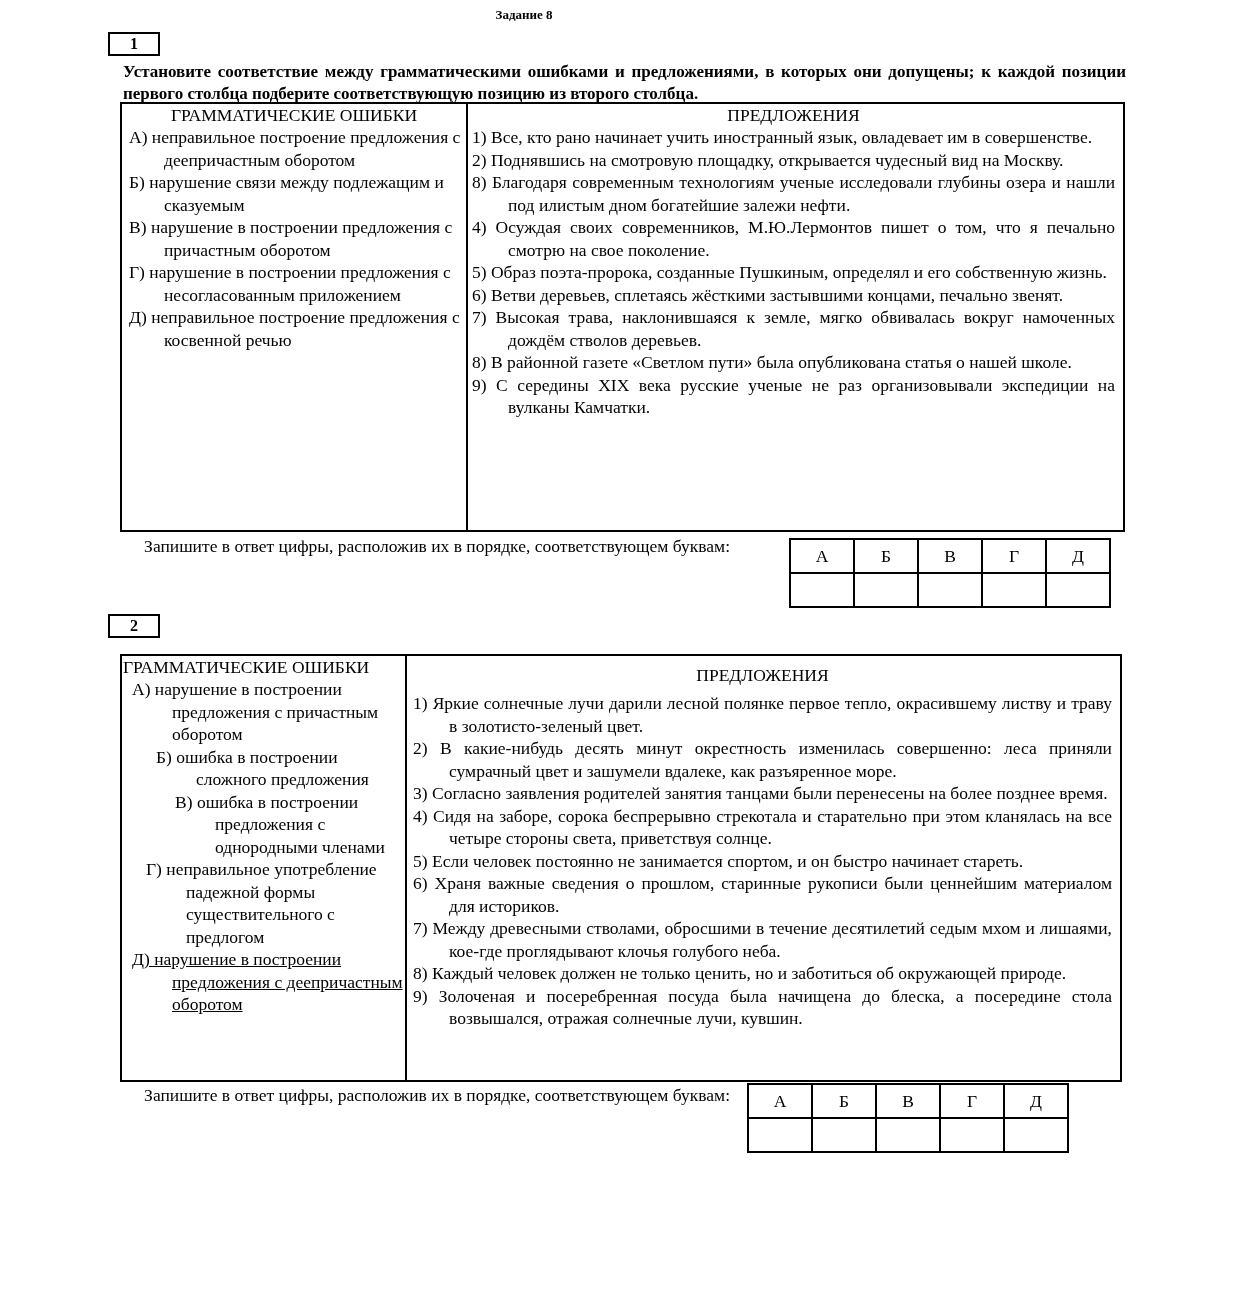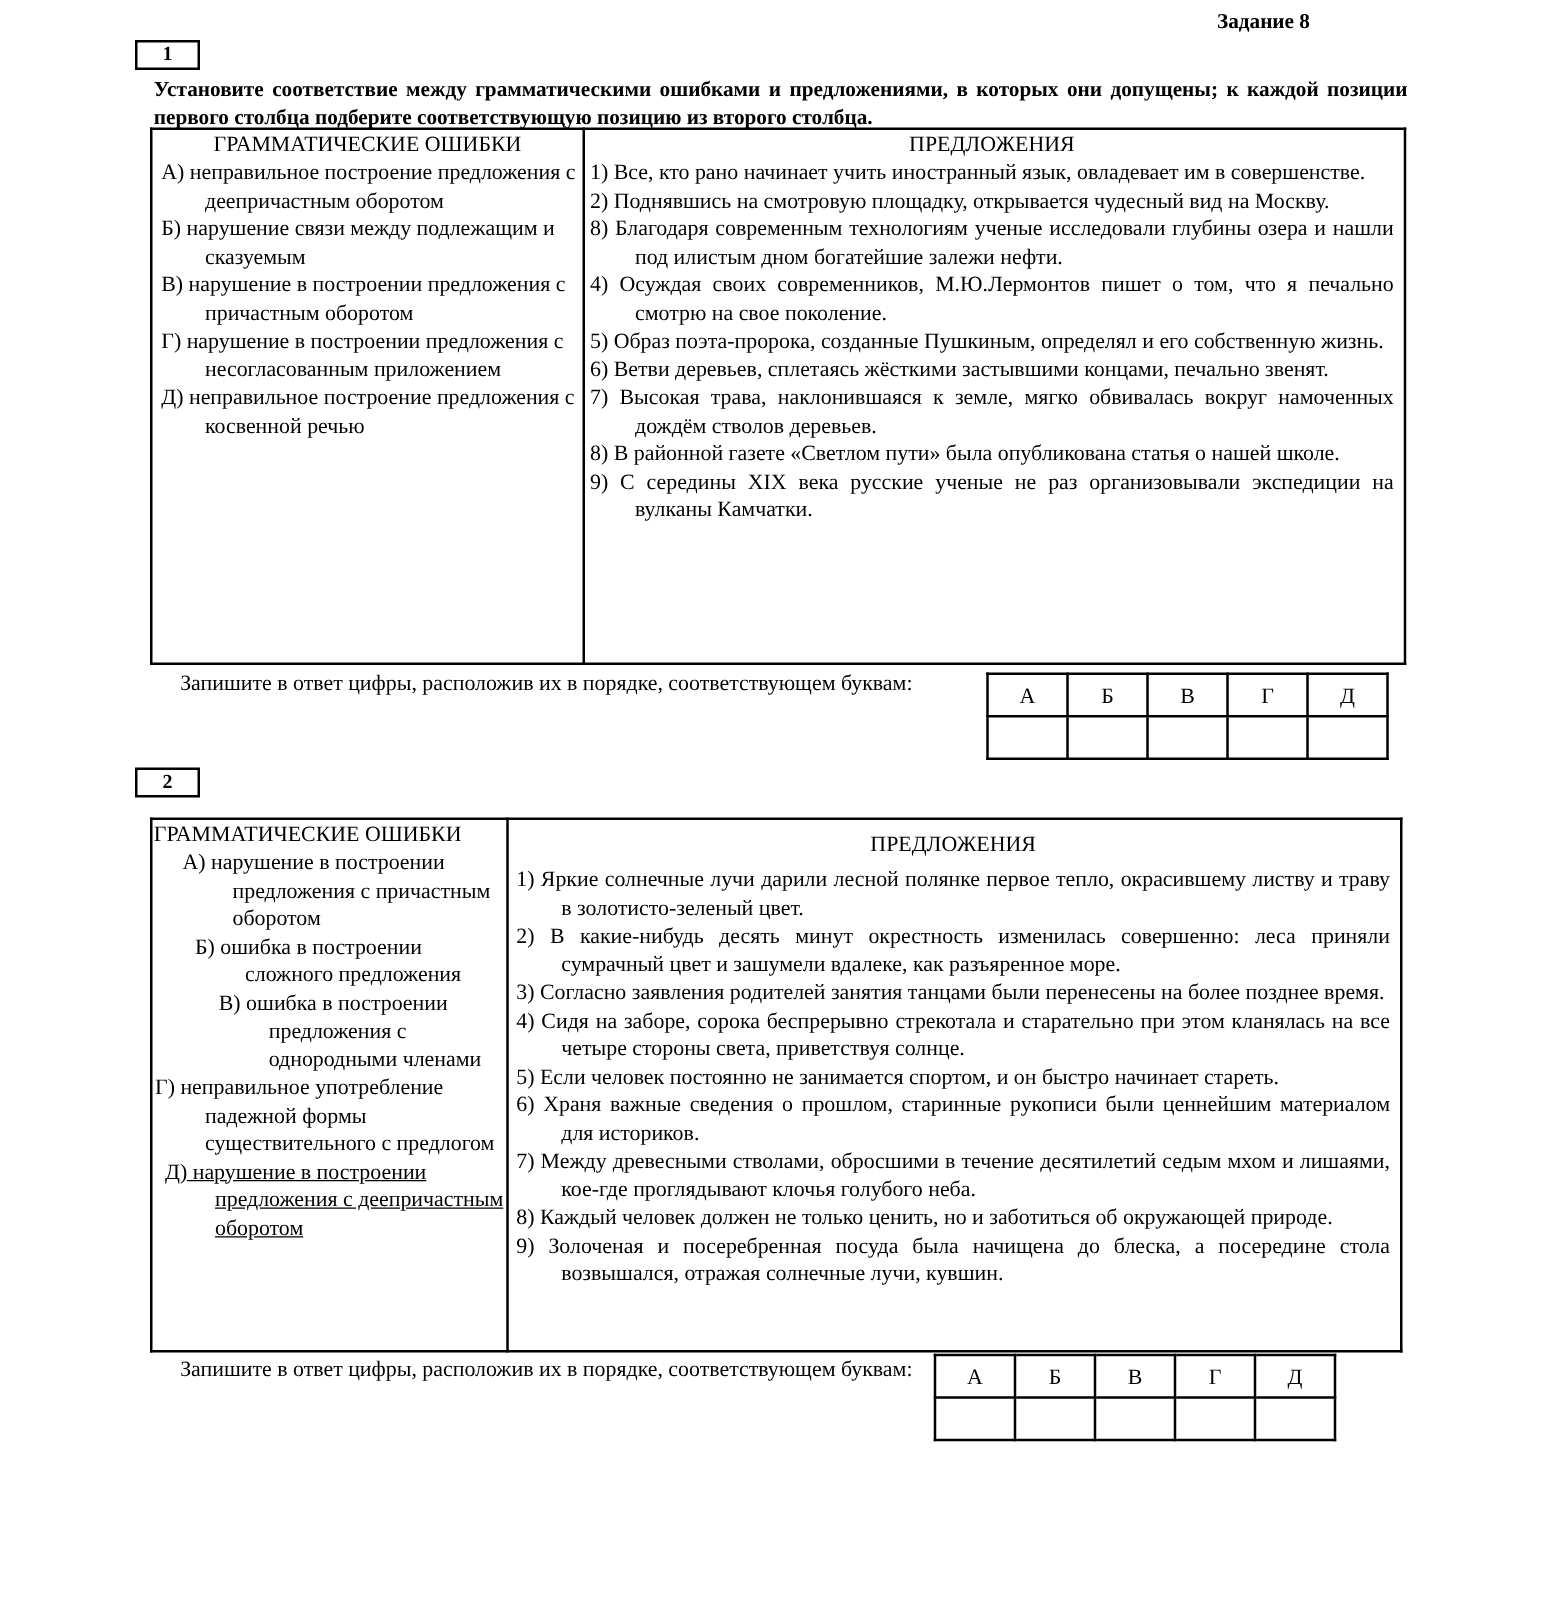--- a/index.html
+++ b/index.html
@@ -2,21 +2,21 @@
 <html><head>
 <meta charset="utf-8">
 <style>
   html, body { margin:0; padding:0; background:#ffffff; }
   body {
     width:1241px; height:1298px; position:relative; overflow:hidden;
     font-family:"Liberation Serif", "DejaVu Serif", serif; color:#000;
     font-size:17.5px;
   }
   .abs { position:absolute;text-align:right; }
-  .title { left:0; width:1048px; top:7px; text-align:right; font-weight:bold; font-size:17px; }
+  .title { left:0; width:1048px; top:7px; text-align:center; font-weight:bold; font-size:13px; }
   .numbox {
     border:2px solid #000; width:48px; height:20px; text-align:center;
     font-weight:bold; font-size:16px; line-height:20px;
   }
   .instr { left:123px; top:61px; width:1003px; font-weight:bold; font-size:17px; line-height:22px; text-align:justify; }
   table.main { border-collapse:collapse; position:absolute; }
   table.main td { border:2px solid #000; vertical-align:top; padding:0; }
   .colhead { text-align:center; line-height:22px; font-size:17.5px; }
   .item { line-height:22.5px; padding-left:36px; text-indent:-36px; }
   .lcol .item { padding-left:42px; text-indent:-35px; }
@@ -81,24 +81,24 @@
 </tbody>
   </table>
 
 <div class="abs numbox" style="left:108px; top:614px;">2</div>
 
 <table class="main" style="left:120px; top:654px; width:1002px; height:428px;">
   <tbody>
       <tr>
     <td class="lcol" style="width:283px;">
       <div class="colhead" style="text-align:left; padding-left:1px;">ГРАММАТИЧЕСКИЕ ОШИБКИ</div>
-      <div class="item" style="padding-left:50px; text-indent:-40px;margin-left:14px;">А) нарушение в построении предложения с причастным оборотом</div>
+      <div class="item" style="padding-left:50px; text-indent:-40px;">А) нарушение в построении предложения с причастным оборотом</div>
       <div class="item" style="padding-left:74px; text-indent:-40px;">Б) ошибка в построении сложного предложения</div>
       <div class="item" style="padding-left:50px; text-indent:-40px;margin-left:43px;">В) ошибка в построении предложения с однородными членами</div>
-      <div class="item" style="padding-left:42px; text-indent:-40px;">Г) неправильное употребление падежной формы существительного с предлогом</div>
+      <div class="item" style="padding-left:64px; text-indent:-40px;">Г) неправильное употребление падежной формы существительного с предлогом</div>
       <div class="item" style="padding-left:50px; text-indent:-40px;text-decoration:underline;">Д) нарушение в построении предложения с деепричастным оборотом</div>
     </td>
     <td class="rcol" style="padding-left:6px !important;">
       <div class="colhead" style="margin-top:8px; margin-bottom:6px;">ПРЕДЛОЖЕНИЯ</div>
       <div class="item">1) Яркие солнечные лучи дарили лесной полянке первое тепло, окрасившему листву и траву в золотисто-зеленый цвет.</div>
       <div class="item">2) В какие-нибудь десять минут окрестность изменилась совершенно: леса приняли сумрачный цвет и зашумели вдалеке, как разъяренное море.</div>
       <div class="item">3) Согласно заявления родителей занятия танцами были перенесены на более позднее время.</div>
       <div class="item">4) Сидя на заборе, сорока беспрерывно стрекотала и старательно при этом кланялась на все четыре стороны света, приветствуя солнце.</div>
       <div class="item">5) Если человек постоянно не занимается спортом, и он быстро начинает стареть.</div>
       <div class="item">6) Храня важные сведения о прошлом, старинные рукописи были ценнейшим материалом для историков.</div>

